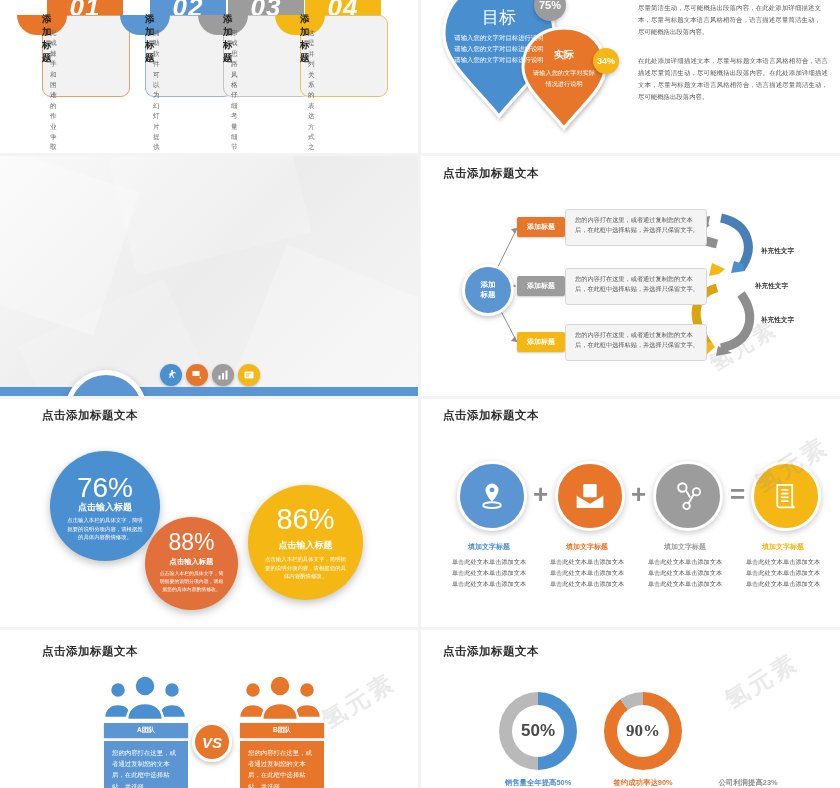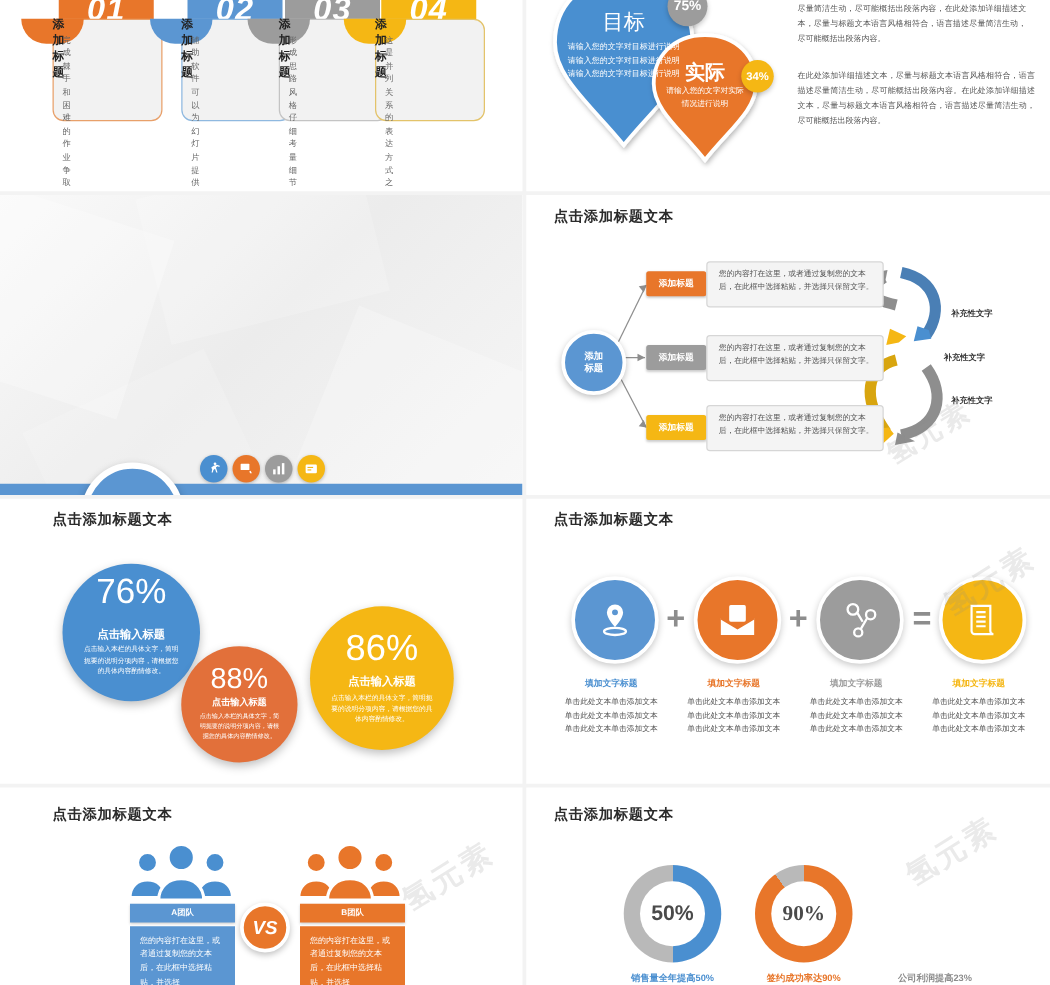--- a/index.html
+++ b/index.html
@@ -137,21 +137,21 @@
           <feDropShadow dx="1" dy="2" stdDeviation="2" flood-color="#000" flood-opacity="0.28"></feDropShadow>
         </filter>
       </defs>
       <path d="M78 -18 C113 -18 133 6 133 34 C133 62 104 84 78 116 C52 84 23 62 23 34 C23 6 43 -18 78 -18 Z" fill="#4a8fd0" stroke="#ffffff" stroke-width="3" filter="url(#sh)"></path>
       <path d="M143 28 C169 28 184 46 184 67 C184 88 162 104 143 128 C124 104 102 88 102 67 C102 46 117 28 143 28 Z" fill="#e8762a" stroke="#ffffff" stroke-width="3" filter="url(#sh)"></path>
     </svg>
 
     <div class="pinlbl" style="left:23px;width:110px;top:6px;font-size:17px;font-weight:normal;">目标</div>
     <div class="pinlbl" style="left:32px;width:92px;top:32px;font-size:6.4px;line-height:1.72;">请输入您的文字对目标进行说明请输入您的文字对目标进行说明请输入您的文字对目标进行说明</div>
 
-    <div class="pinlbl" style="left:102px;width:82px;top:48px;font-size:16px;font-weight:bold;">实际</div>
+    <div class="pinlbl" style="left:102px;width:82px;top:48px;font-size:10px;font-weight:bold;">实际</div>
     <div class="pinlbl" style="left:110px;width:66px;top:68px;font-size:6.2px;line-height:1.7;">请输入您的文字对实际情况进行说明</div>
 
     <div class="badge" style="left:113px;top:-11px;width:32px;height:32px;background:#9c9c9c;font-size:11px;">75%</div>
     <div class="badge" style="left:172px;top:48px;width:26px;height:26px;background:#f5b714;font-size:9px;">34%</div>
 
     <div class="para" style="left:217px;top:2px;width:183px;">尽量简洁生动，尽可能概括出段落内容，在此处添加详细描述文本，尽量与标题文本语言风格相符合，语言描述尽量简洁生动，尽可能概括出段落内容。</div>
     <div class="para" style="left:217px;top:55px;width:190px;">在此处添加详细描述文本，尽量与标题文本语言风格相符合，语言描述尽量简洁生动，尽可能概括出段落内容。在此处添加详细描述文本，尽量与标题文本语言风格相符合，语言描述尽量简洁生动，尽可能概括出段落内容。</div>
   </div>
 
   <div class="panel" style="left:0;top:156px;width:418px;height:240px;">
@@ -213,21 +213,21 @@
       <path d="M296 88 C272 82 268 78 286 66" stroke="#8e8e8e" stroke-width="9" fill="none"></path>
       <path d="M287 70 l2 -10 l-16 3 l9 12 z" fill="#8e8e8e"></path>
 
       <path d="M300 192 C330 186 336 160 320 138" stroke="#8e8e8e" stroke-width="9" fill="none"></path>
       <path d="M297 190 l-2 10 l16 -3 z" fill="#8e8e8e"></path>
       <path d="M296 132 C272 138 268 162 288 190" stroke="#d8a50f" stroke-width="9" fill="none"></path>
       <path d="M290 186 l-10 1 l3 14 l11 -10 z" fill="#f5b714"></path>
       <path d="M298 118 l-10 2 l3 -13 l13 6 z" fill="#f5b714"></path>
     </svg>
 
-    <div class="hub" style="left:28px;top:108px;">
+    <div class="hub" style="left:41px;top:108px;">
       <span><span>添加</span><br><span>标题</span></span>
     </div>
 
     <div class="chip" style="left:96px;top:61px;background:#e8762a;">添加标题</div>
     <div class="chip" style="left:96px;top:120px;background:#9c9c9c;">添加标题</div>
     <div class="chip" style="left:96px;top:176px;background:#f5b714;">添加标题</div>
 
     <div class="tbox" style="left:144px;top:53px;">
       <span>您的内容打在这里，或者通过复制您的文本后，在此框中选择粘贴，并选择只保留文字。</span>
       </div>
@@ -248,21 +248,21 @@
     <div class="p-title" style="left:42px;top:9px;font-size:11.5px;">点击添加标题文本</div>
 
 
     <div class="pc" style="left:248px;top:86px;width:115px;height:115px;background:#f5b714;">
       <div class="n" style="top:18px;font-size:29px;">86%</div>
       <div class="h" style="top:54px;font-size:9px;">点击输入标题</div>
       <div class="d" style="top:70px;font-size:5.4px;">点击输入本栏的具体文字，简明扼要的说明分项内容，请根据您的具体内容酌情修改。</div>
     </div>
 
     <div class="pc" style="left:50px;top:52px;width:110px;height:110px;background:#4a8fd0;">
-      <div class="n" style="top:6px;font-size:28px;">76%</div>
+      <div class="n" style="top:21px;font-size:28px;">76%</div>
       <div class="h" style="top:50px;font-size:9px;">点击输入标题</div>
       <div class="d" style="top:65px;font-size:5.4px;">点击输入本栏的具体文字，简明扼要的说明分项内容，请根据您的具体内容酌情修改。</div>
     </div>
 
     <div class="pc" style="left:145px;top:118px;width:93px;height:93px;background:#e2703a;">
       <div class="n" style="top:12px;font-size:23px;">88%</div>
       <div class="h" style="top:40px;font-size:7.3px;">点击输入标题</div>
       <div class="d" style="top:53px;font-size:4.9px;">点击输入本栏的具体文字，简明扼要的说明分项内容，请根据您的具体内容酌情修改。</div>
     </div>
   </div>

